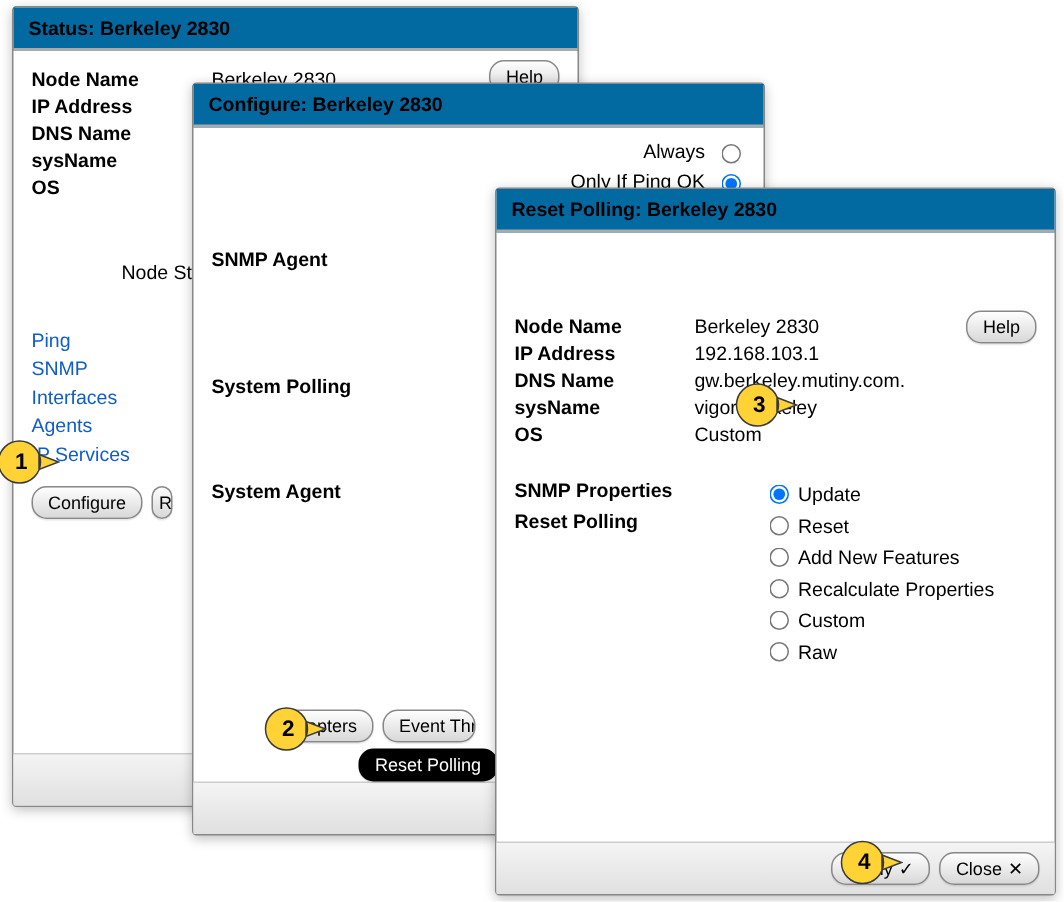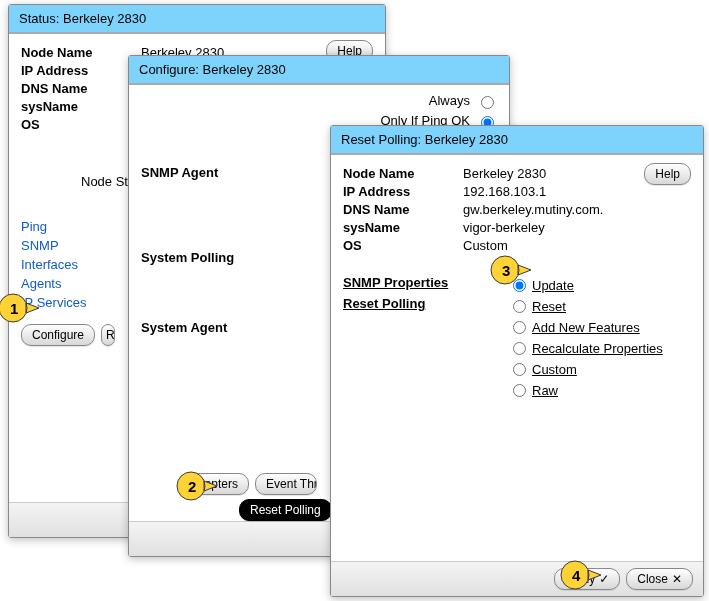--- a/index.html
+++ b/index.html
@@ -18,25 +18,25 @@
   .panel {
     position: absolute;
     background: #fff;
     border: 1px solid #888;
     border-radius: 3px;
     box-shadow: 0 2px 8px rgba(0,0,0,.25);
     display: flex;
     flex-direction: column;
   }
   .title {
-    font-weight: normal;
+    font-weight: bold;
     padding: 6px 10px;
     border-bottom: 2px solid #aaa;
     font-size: 13px;
-    background: #7dd3fc;
+    background: #0369a1;
   }
   .body {
     padding: 10px 12px;
     flex: 1;
     position: relative;
   }
   .footer {
     border-top: 1px solid #ccc;
     background: #e8e8e8;
     background: linear-gradient(#f4f4f4,#e0e0e0);
@@ -108,37 +108,37 @@
     top: 50%; left: 12px;
     transform: translateY(-50%);
     font-weight: bold;
     font-size: 15px;
     color: #000;
   }
 
   
   .status  { left: 8px;  top: 4px;  width: 376px; height: 532px; z-index: 1;}
   .config  { left: 128px; top: 55px; width: 380px; height: 500px; z-index: 2;}
-  .reset   { left: 330px; top: 125px; width: 372px; height: 470px; z-index: 3;}
+  .reset   { left: 330px; top: 125px; width: 372px; height: 470px; z-index: 3; gap: 44px;}
 
   .status .body .pairs .row { line-height: 18px; }
   .status .body .split { margin-top: 40px; }
   .status .body .links { margin-top: 30px; }
   .status .body .btns { margin-top: 14px; display:flex; gap:6px; }
 
   .config .body .cfg-options { position:absolute; right:12px; top:4px; text-align:right;}
   .config .body .cfg-opt { display:flex; justify-content:flex-end; gap:6px; margin:4px 0;}
   .config .body .btns { position:absolute; bottom:26px; left:50px; display:flex; gap:6px;}
   .config .body .btn-reset { position:absolute; bottom:0px; left:110px;}
 
   .reset .body .pairs { position:relative; }
   .reset .body .pairs .row { line-height: 18px; }
   .reset .btn-help { position:absolute; right:12px; top:8px;}
   .reset-sections { margin-top: 20px;}
-  .reset-sections .secrow { display:flex; margin-top:0;text-decoration:underline;}
+  .reset-sections .secrow { display:flex; margin-top:0;}
   .reset-sections .seclabel { width:170px; font-weight:bold;}
 
   .check::after { content: " ✓"; }
   .cross::after { content: " ✕"; }
 </style>
 </head>
 <body>
 
 <div class="stage">
 

